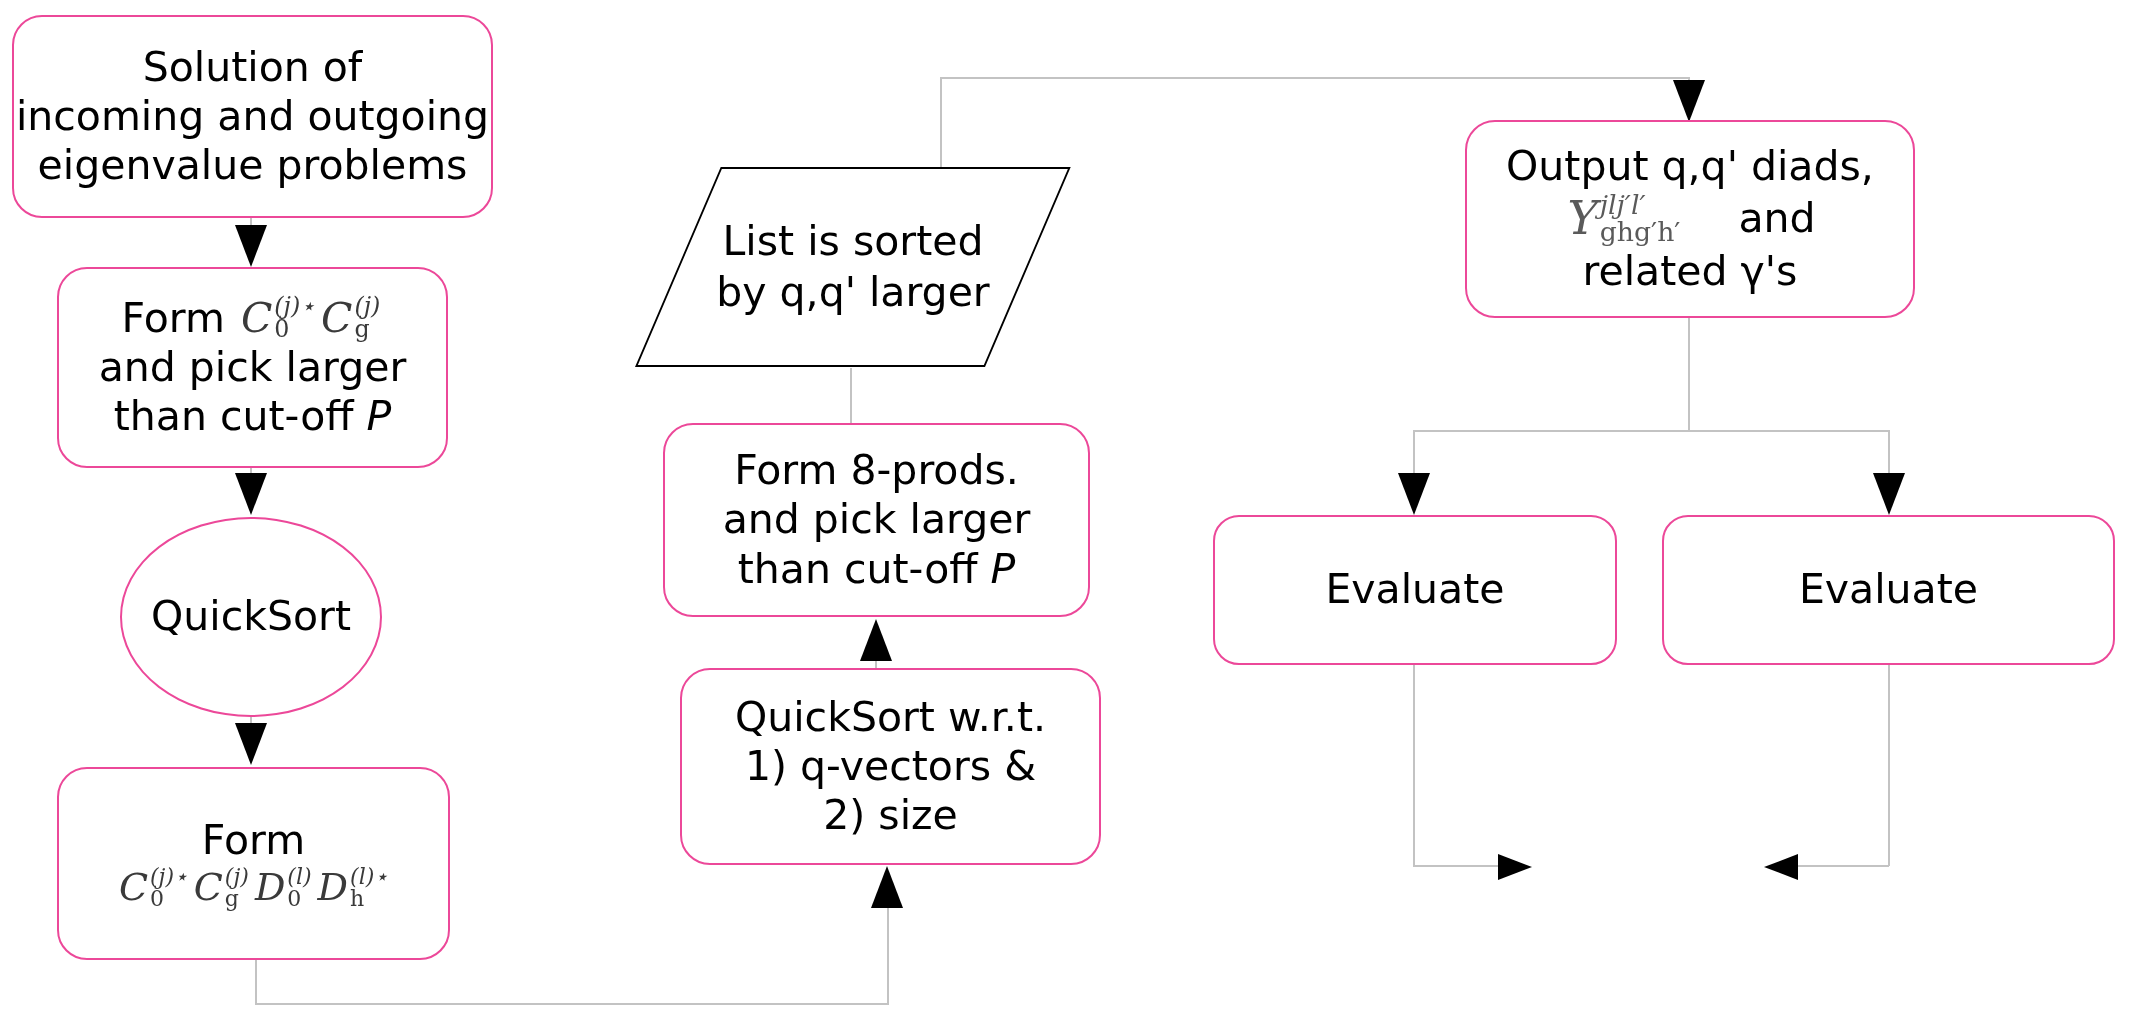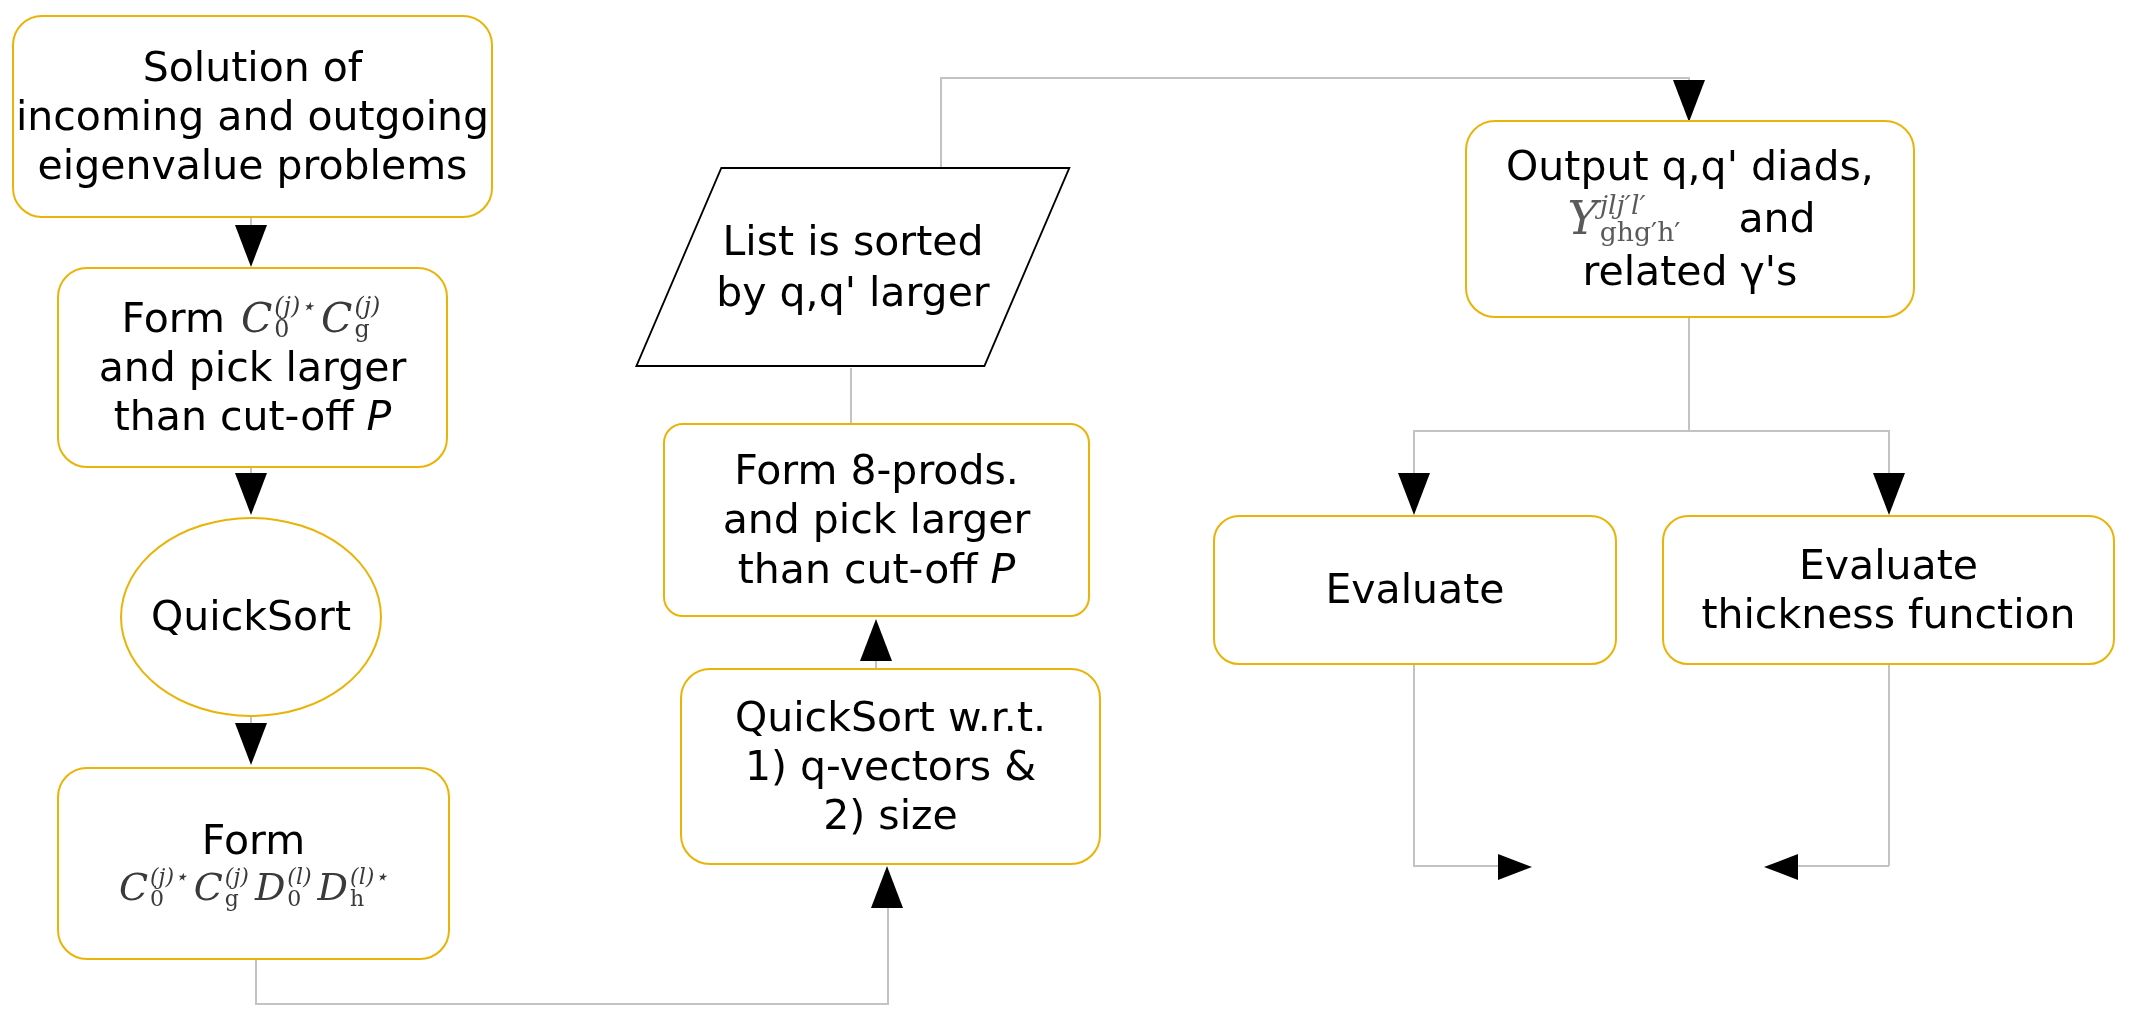--- a/index.html
+++ b/index.html
@@ -1,21 +1,21 @@
 <!DOCTYPE html>
 <html><head>
 <meta charset="utf-8">
 <style>
   html,body{margin:0;padding:0;background:#ffffff;}
   #canvas{
     position:relative;width:2133px;height:1026px;background:#ffffff;overflow:hidden;
     font-family:"DejaVu Sans","Liberation Sans",sans-serif;color:#000;
   }
   .node{
-    position:absolute;background:#fff;border:2px solid #eab308;border-radius:30px;
+    position:absolute;background:#fff;border:2px solid #ec4899;border-radius:30px;
     display:flex;flex-direction:column;justify-content:center;align-items:center;
     text-align:center;font-size:41px;line-height:1.2;box-sizing:border-box;
   }
   .ellipse{border-radius:50%;}
   .tline{display:block;white-space:nowrap;}
   .vline,.hline{position:absolute;background:#c3c3c3;}
   .vline{width:2px;}
   .hline{height:2px;}
   .ah{position:absolute;width:0;height:0;}
   .ah-down{border-left:16px solid transparent;border-right:16px solid transparent;border-top:42px solid #000;}
@@ -142,21 +142,21 @@
           </span>
         </span></span>
   </div>
 
   <div class="para-shape"></div>
   <div class="para-text">
     <span class="tline">List is sorted</span>
     <span class="tline"><span>by </span><b>q,q'</b><span> larger</span></span>
   </div>
 
-  <div class="node" style="left:663px;top:423px;width:427px;height:194px;border-radius:20px;">
+  <div class="node" style="left:663px;top:423px;width:427px;height:194px;">
     <span class="tline">Form 8-prods.</span>
     <span class="tline">and pick larger</span>
     <span class="tline"><span>than cut-off </span><i>P</i></span>
   </div>
 
   <div class="node" style="left:680px;top:668px;width:421px;height:197px;">
     <span class="tline">QuickSort w.r.t.</span>
     <span class="tline">1) q-vectors &amp;</span>
     <span class="tline">2) size</span>
   </div>
@@ -175,17 +175,16 @@
     </span>
     <span class="tline">related γ's</span>
   </div>
 
   <div class="node" style="left:1213px;top:515px;width:404px;height:150px;border-radius:26px;">
     <span class="tline">Evaluate</span>
   </div>
 
   <div class="node" style="left:1662px;top:515px;width:453px;height:150px;border-radius:26px;">
     <span class="tline">Evaluate</span>
-    <span class="tline">thickness function</span>
   </div>
 
 
 </div>
 
 </body></html>

